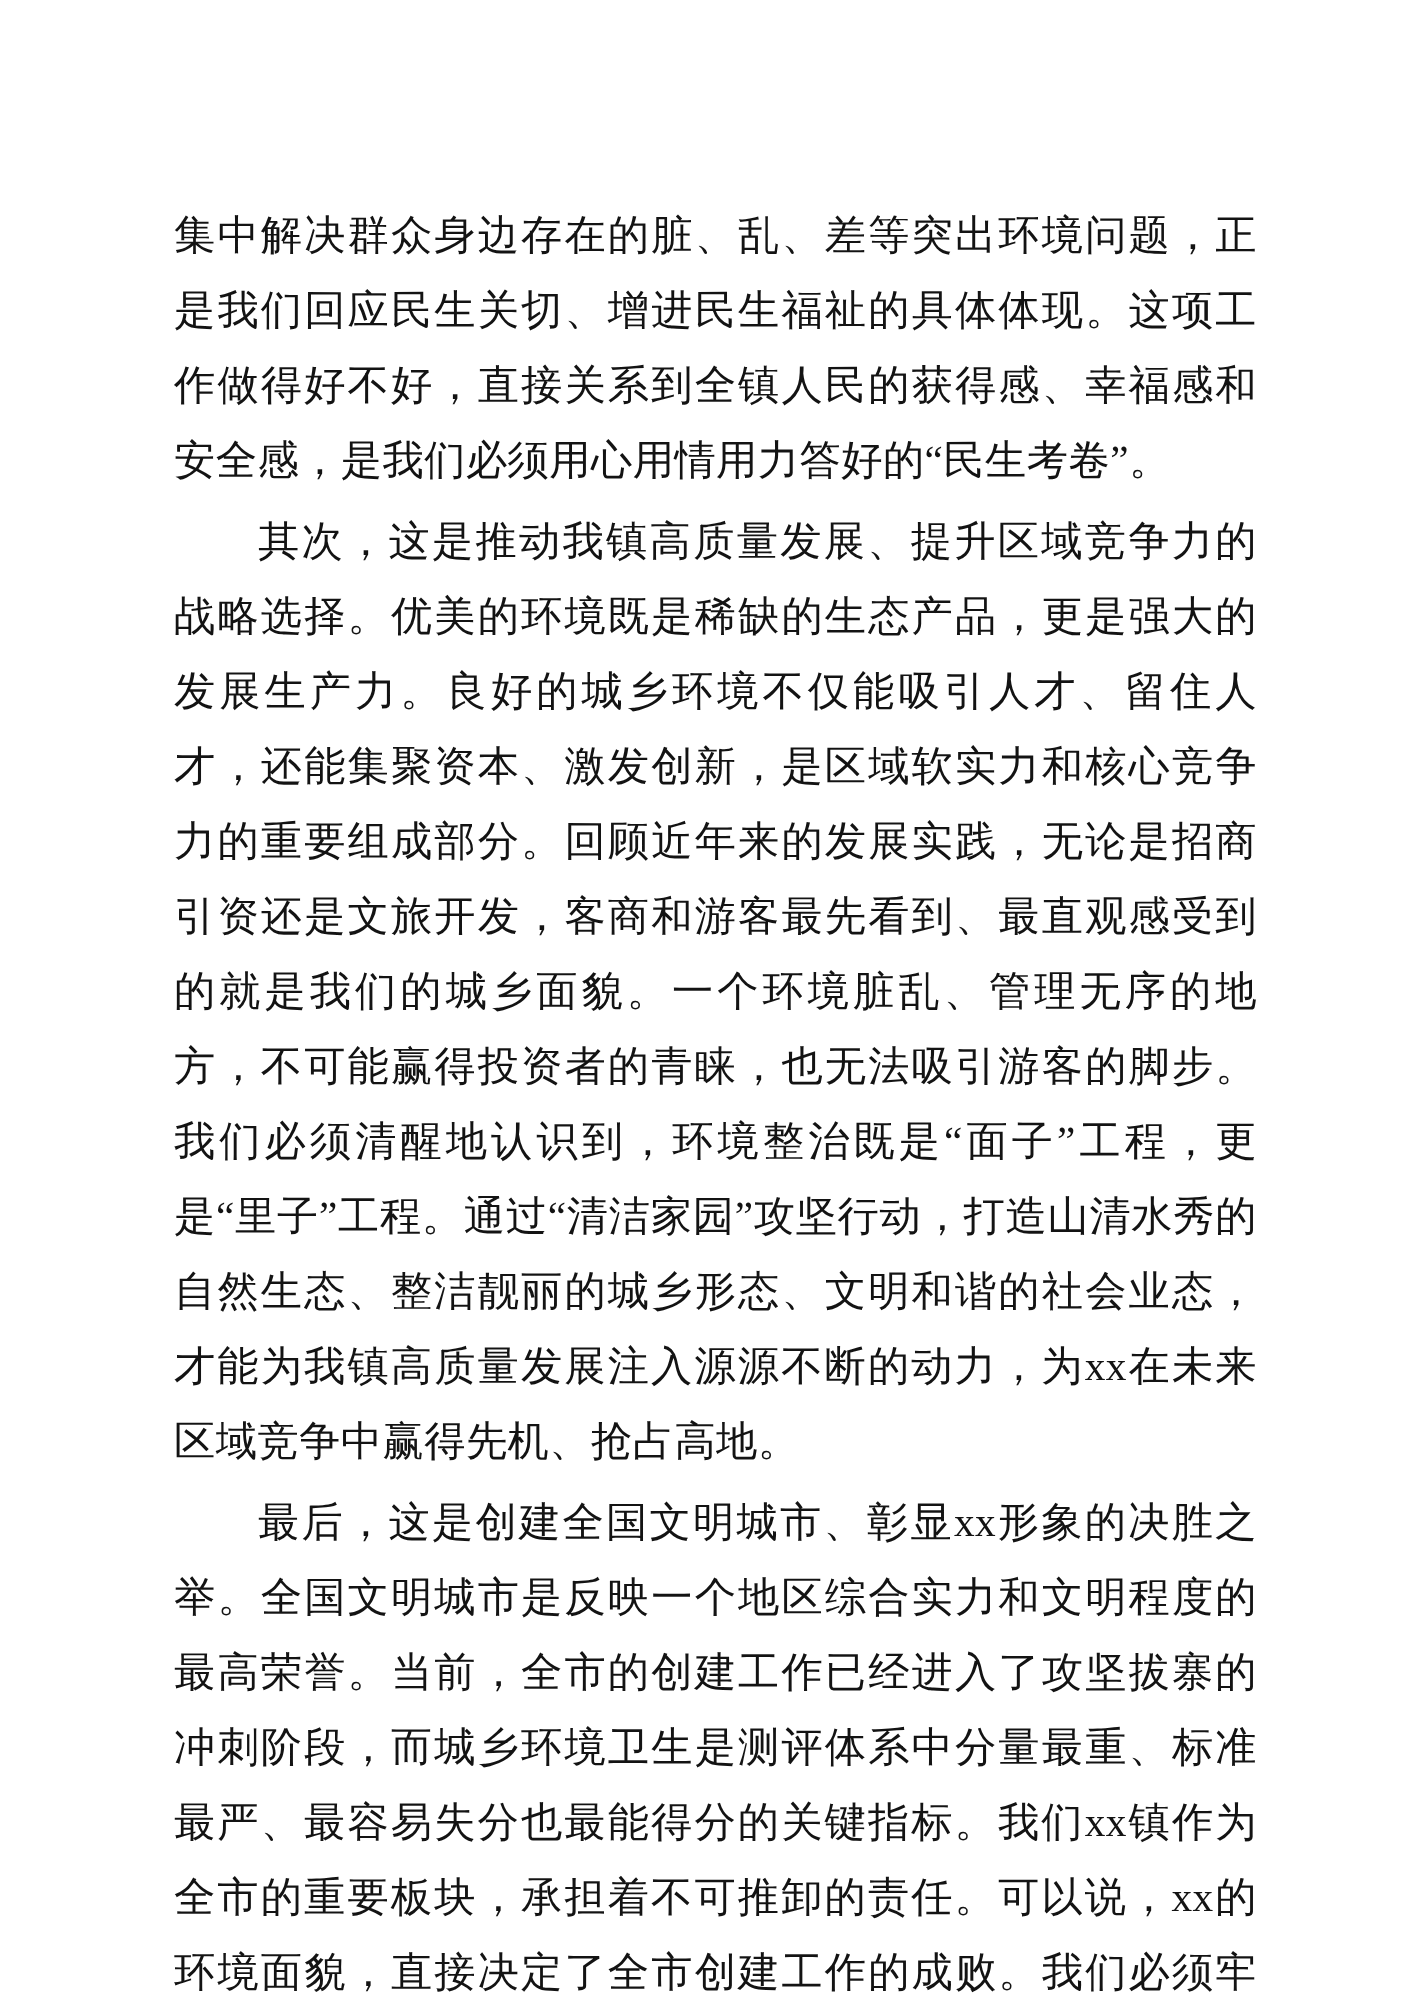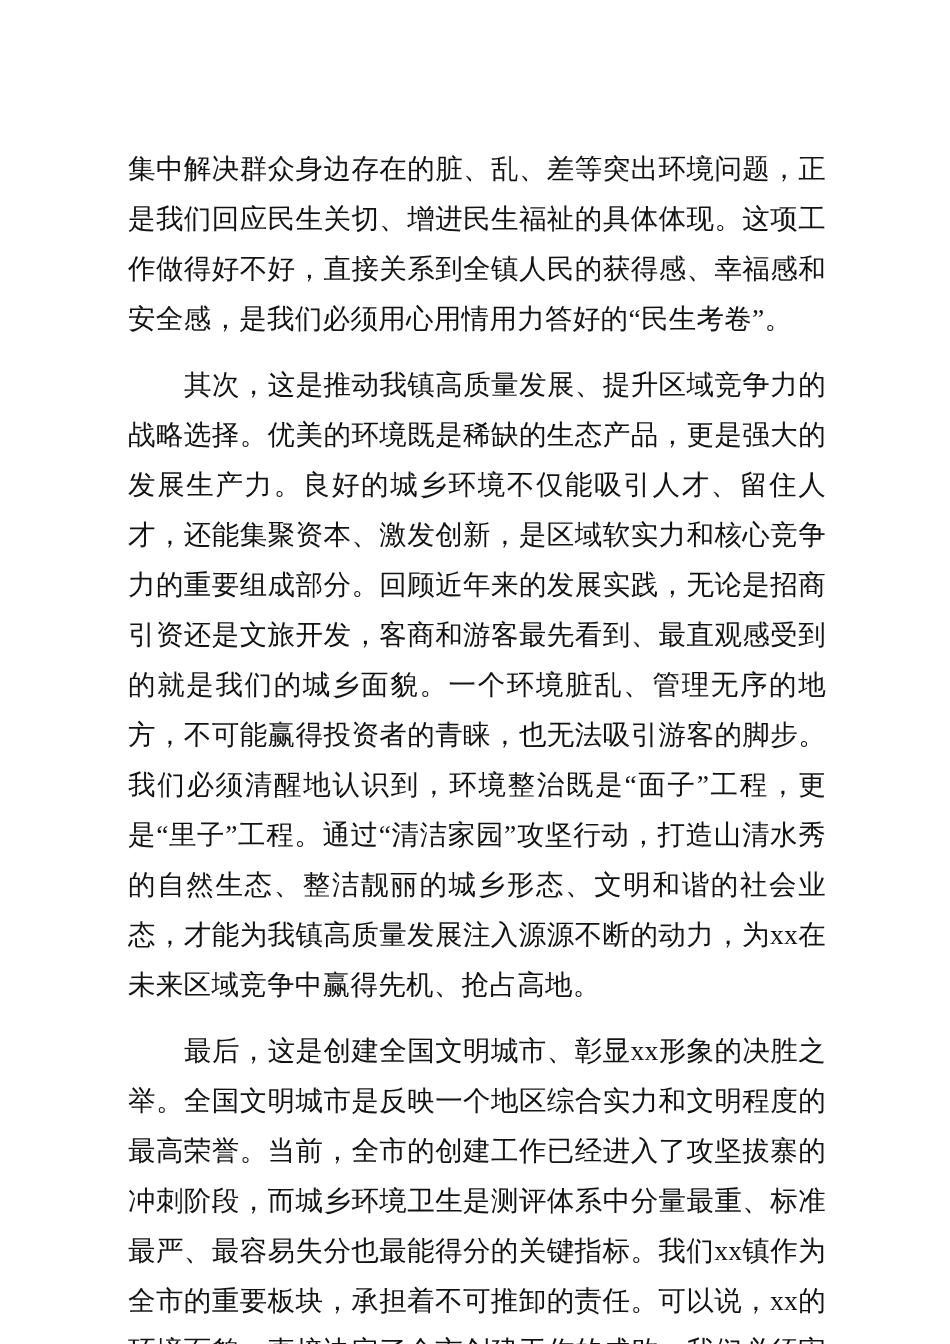--- a/index.html
+++ b/index.html
@@ -24,21 +24,21 @@
   }
   .doc-body {
     font-size: 27.5px;
     line-height: 50px;
     text-align: justify;
     text-justify: inter-ideograph;
     letter-spacing: 0.3px;
     color: #131313;
   }
   .para {
-    margin: 16px;
+    margin: 4px;
     text-indent: 0;
     white-space: normal;
   }
   .para.indent {
     text-indent: 56px;
   }
 </style>
 </head>
 <body>
 

